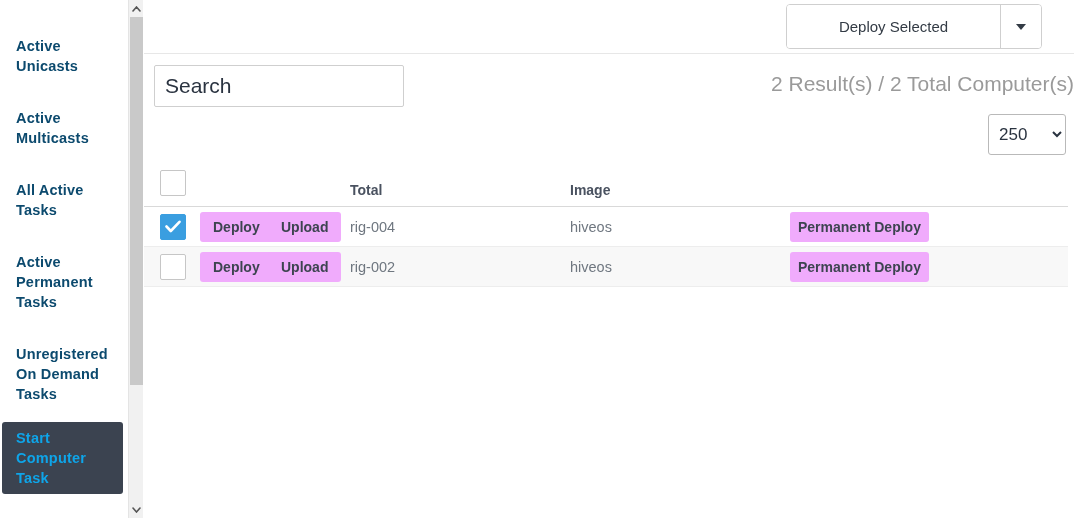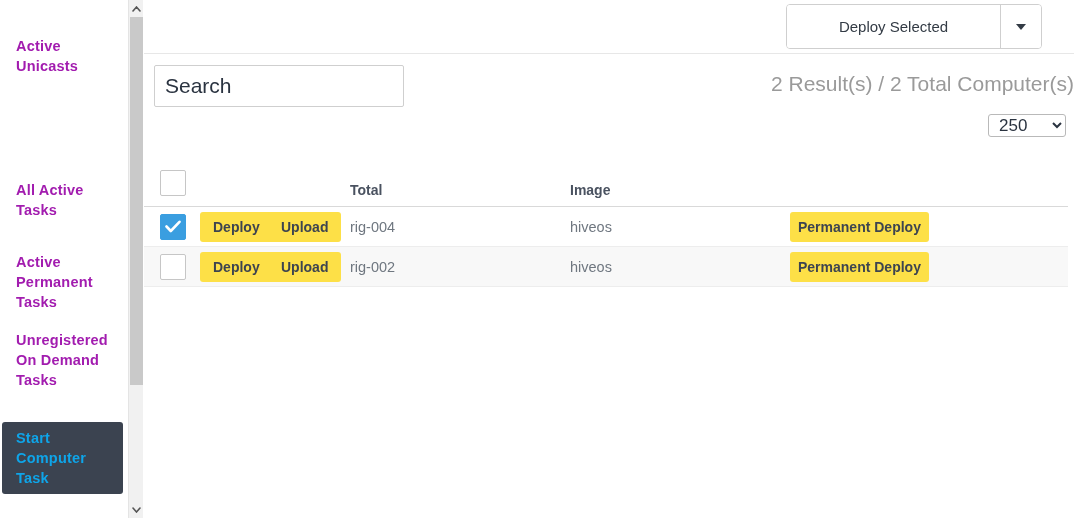--- a/index.html
+++ b/index.html
@@ -27,21 +27,21 @@
   }
   .nav-item {
     position: absolute;
     left: 2px;
     width: 121px;
     box-sizing: border-box;
     padding: 6px 0 6px 14px;
     font-size: 14.5px;
     font-weight: bold;
     line-height: 20px;
-    color: #a21caf;
+    color: #0c4a6e;
     letter-spacing: 0.2px;
     cursor: pointer;
     border-radius: 3px;
   }
   .nav-item.active {
     background: #3b4350;
     color: #0ea5e9;
   }
 
   
@@ -170,21 +170,21 @@
   
   #pagesize-row {
     position: relative;
     height: 42px;
   }
   #pagesize-select {
     position: absolute;
     right: 8px;
     top: 0px;
     width: 78px;
-    height: 23px;
+    height: 41px;
     font-size: 17px;
     color: #2a3340;
     font-family: inherit;
     border: 1px solid #b9b9b9;
     border-radius: 3px;
     background: #ffffff;
     padding-left: 6px;
   }
 
   
@@ -240,48 +240,51 @@
     background: #3a9ee0;
     border-color: #3a9ee0;
   }
   .cbx .tick { display: none; }
   .cbx.checked .tick { display: block; }
   th .cbx { margin-bottom: 2px; }
 
   
   .btn-grey {
     display: inline-block;
-    background: #fde047;
+    background: #f0abfc;
     border: none;
     border-radius: 3px;
     font-family: inherit;
     font-size: 14px;
     font-weight: bold;
     color: #3d4450;
     padding: 7px 13px;
     cursor: pointer;
     white-space: nowrap;
   }
   .btn-perm { padding: 7px 8px; }
   .cell-pad { padding-left: 2px; }
 </style>
 </head>
 <body>
 
 <div id="sidebar">
   <div class="nav-item" style="top:30px">
     <span>Active Unicasts</span>
   </div>
+  <div class="nav-item" style="top:102px">
+    <span>Active Multicasts</span>
+  </div>
   <div class="nav-item" style="top:174px">
     <span>All Active Tasks</span>
   </div>
   <div class="nav-item" style="top:246px">
     <span>Active Permanent Tasks</span>
   </div>
-  <div class="nav-item" style="top:324px">
+  <div class="nav-item" style="top:338px">
     <span>Unregistered On Demand Tasks</span>
   </div>
   <div class="nav-item active" style="top:422px">
     <span>Start Computer Task</span>
   </div>
 </div>
 
 <div id="sb-scroll">
   <div class="sb-arrow" id="sb-arrow-up">
     <svg width="9" height="6" viewBox="0 0 9 6">

